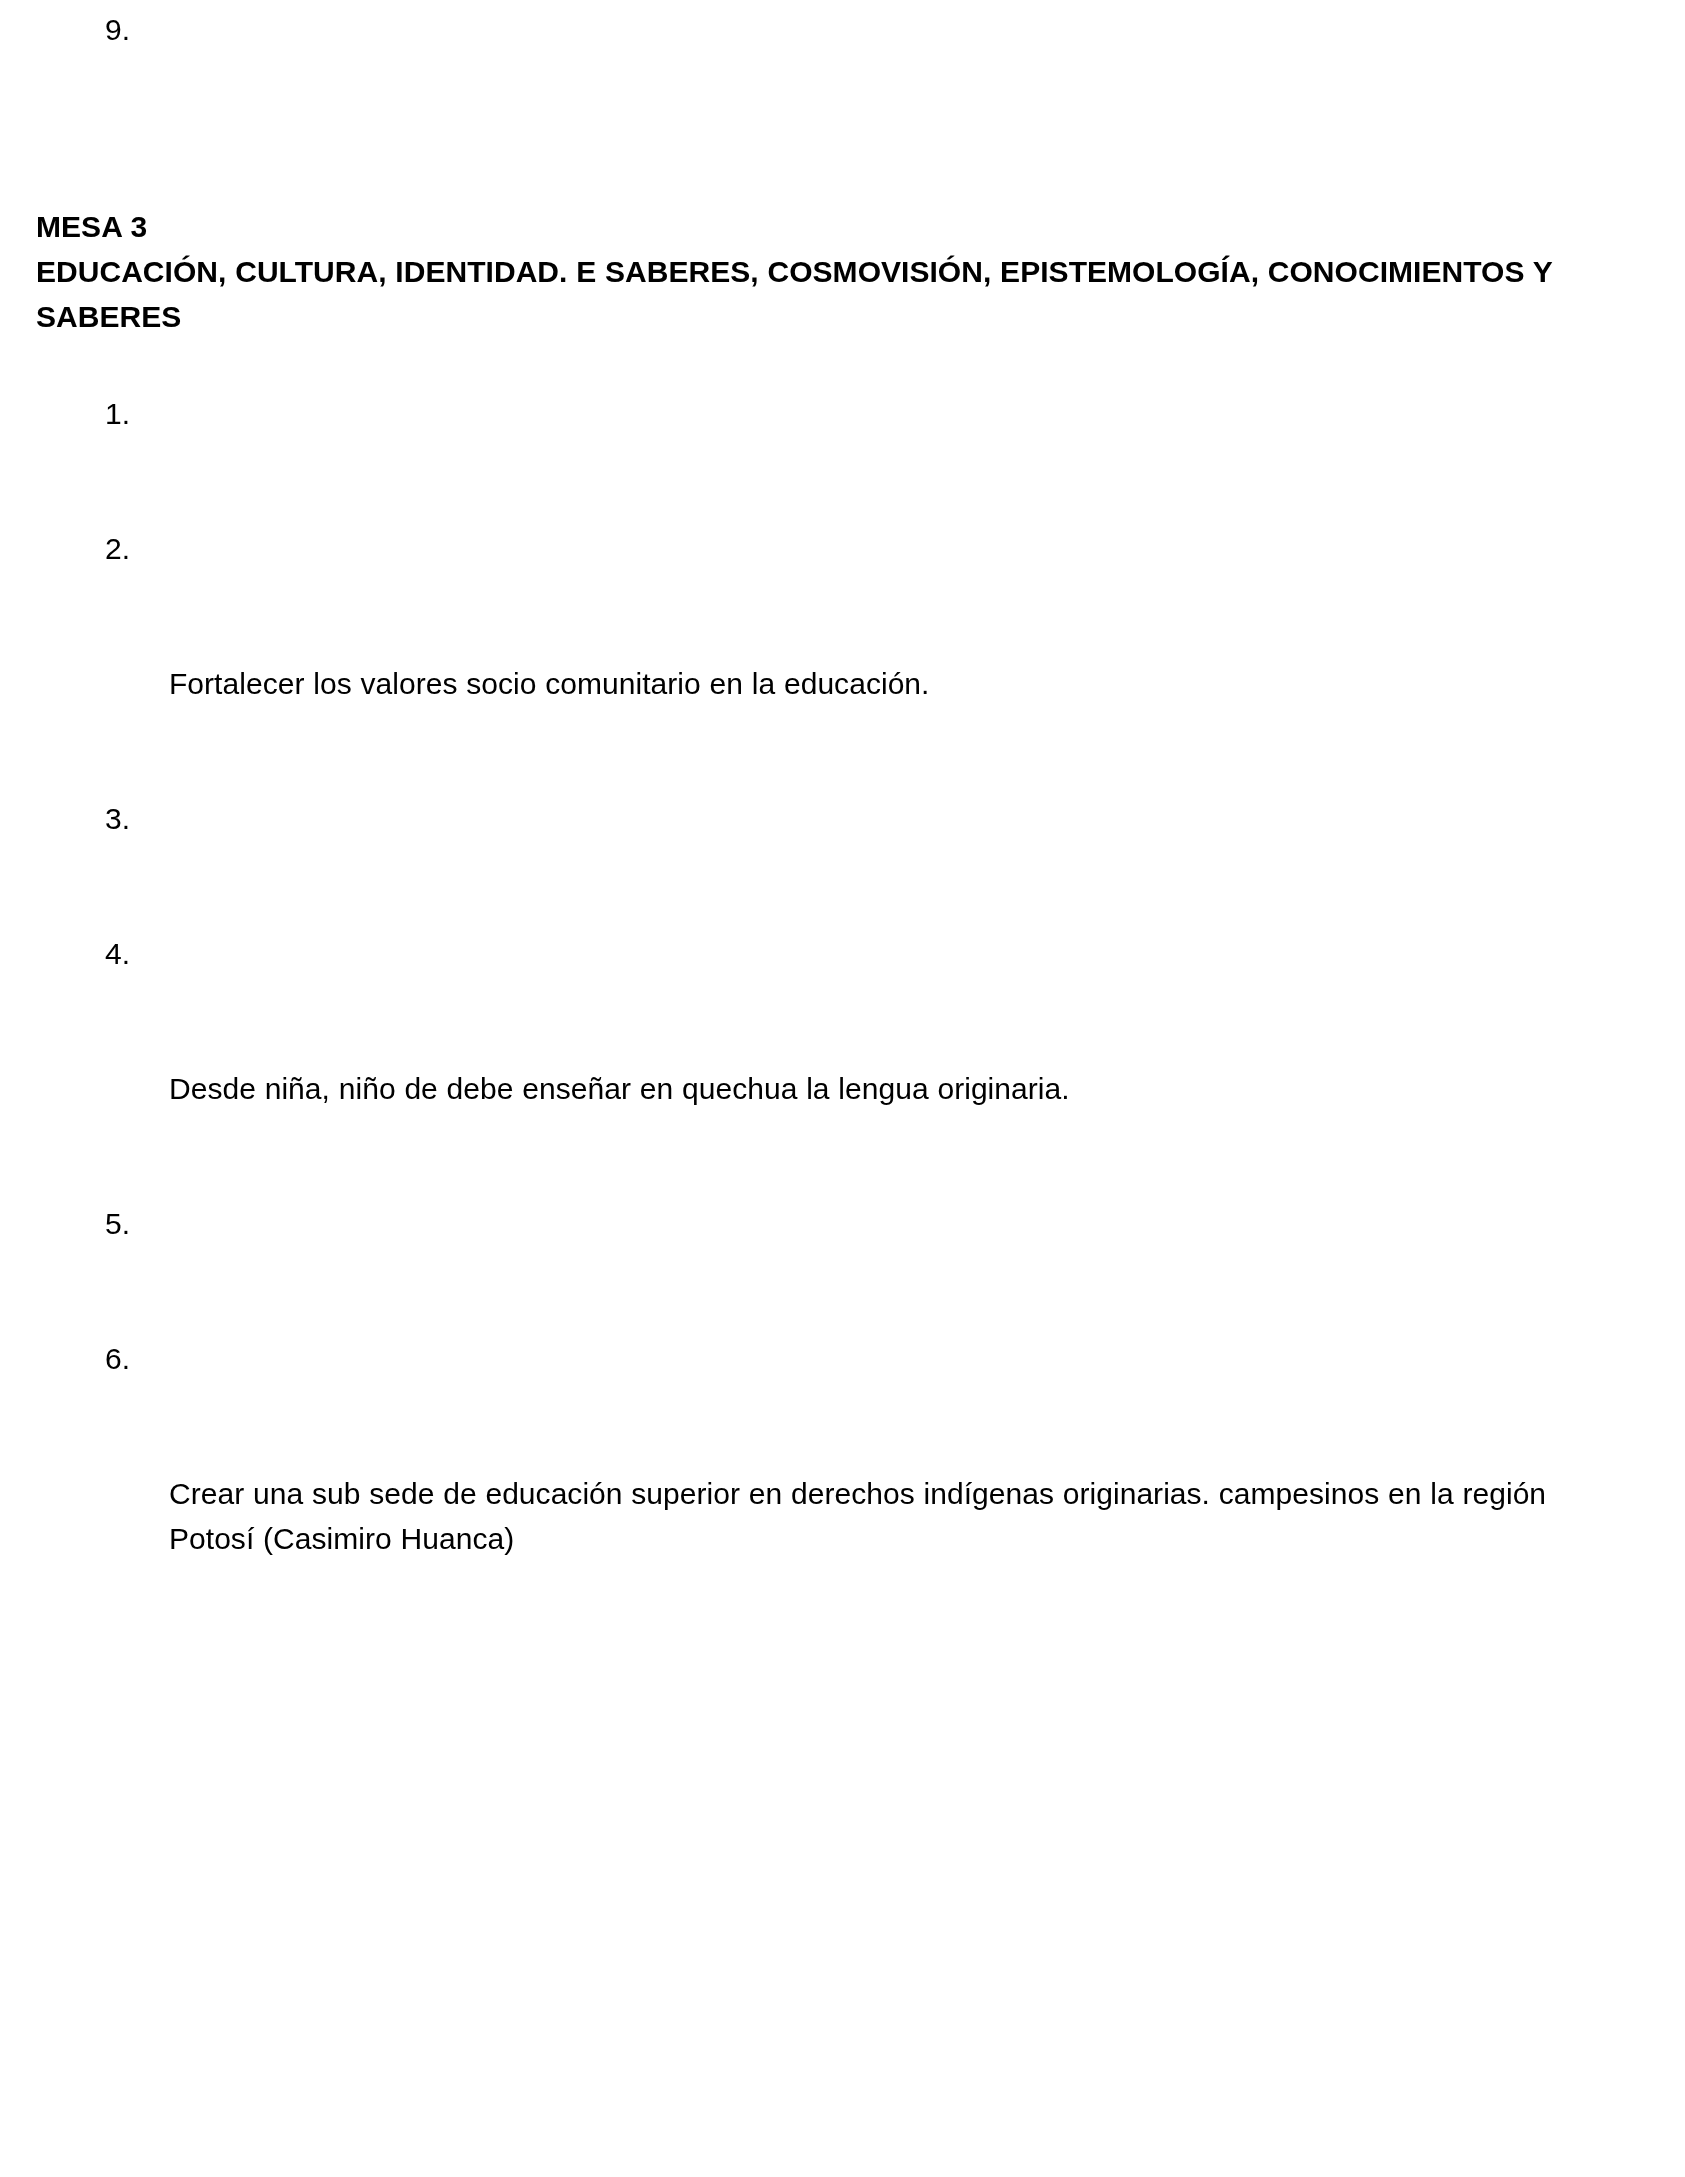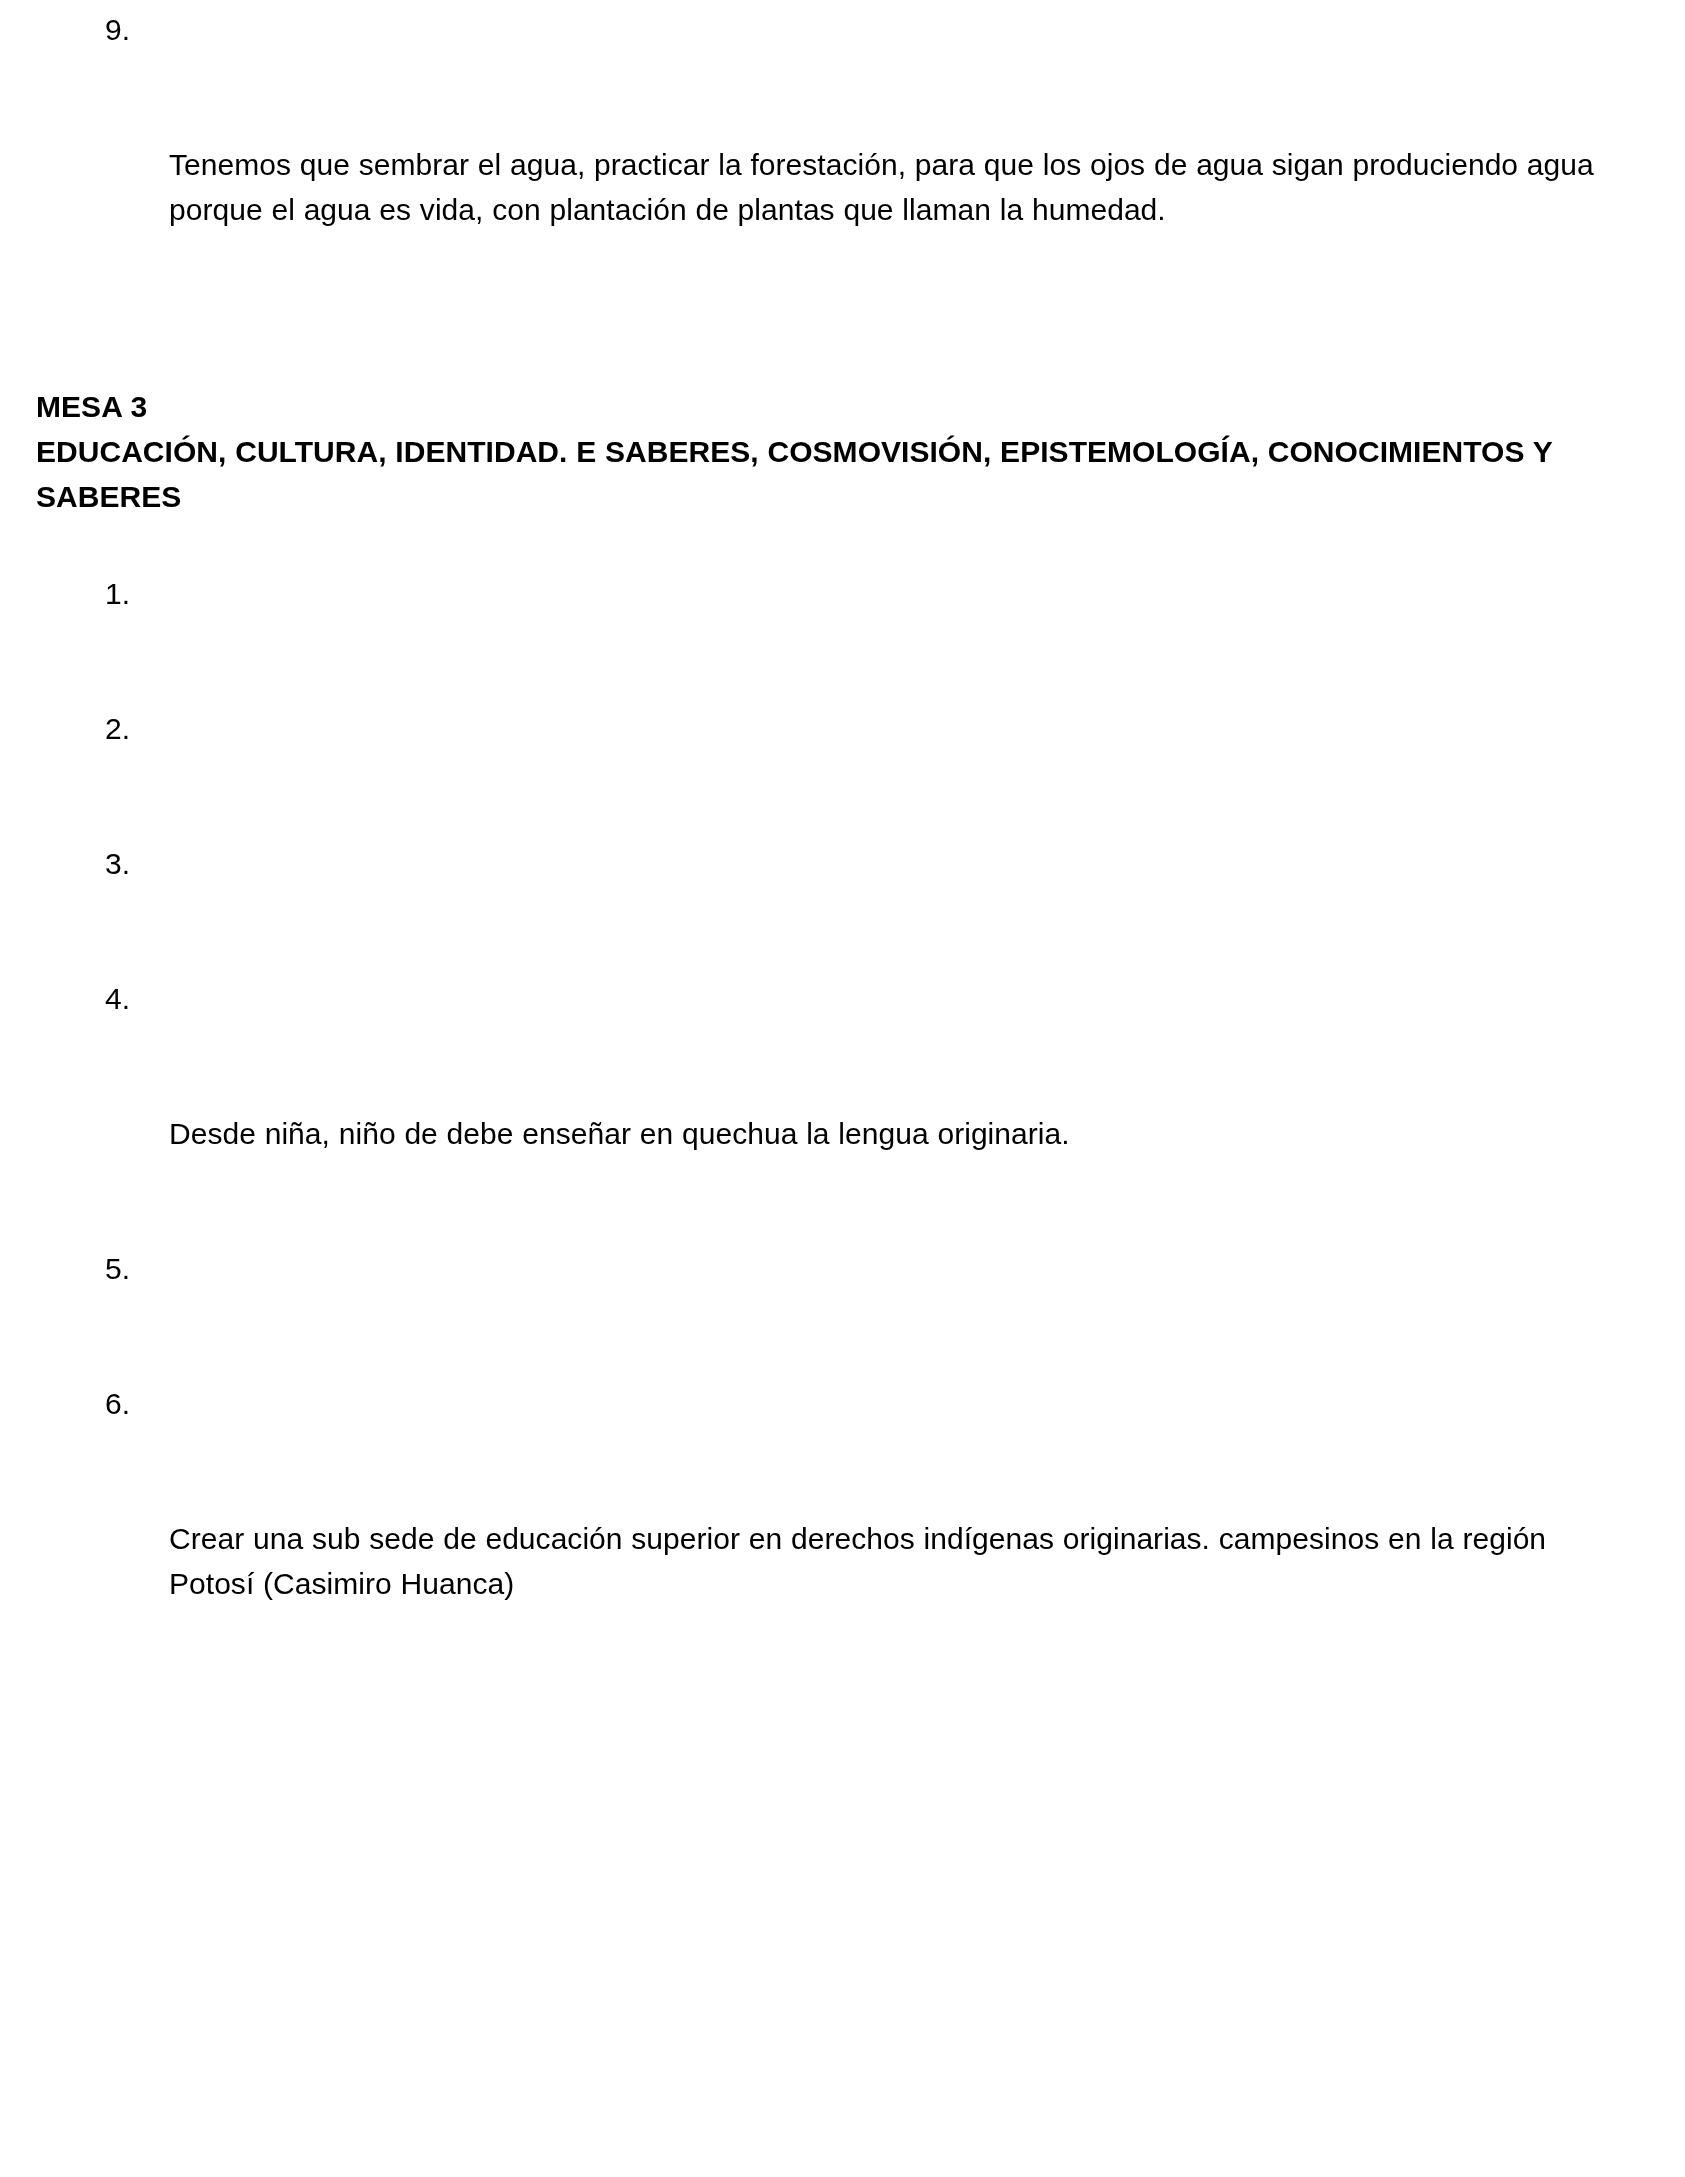--- a/index.html
+++ b/index.html
@@ -92,40 +92,40 @@
 </head>
 <body>
 
 <div class="page">
   <div class="content">
 
     <div class="block-continuation">
       <ol class="list">
         <li>
           <span class="num">9.</span>
-          <span class="txt">Tenemos que sembrar el agua, practicar la forestación, para que los ojos de agua sigan produciendo agua porque el agua es vida, con plantación de plantas que llaman la humedad.</span>
         </li>
       </ol>
     </div>
 
     <div class="spacer-xl"></div>
 
     <div class="heading-block">
       <div class="heading">MESA 3</div>
       <div class="heading">EDUCACIÓN, CULTURA, IDENTIDAD. E SABERES, COSMOVISIÓN, EPISTEMOLOGÍA, CONOCIMIENTOS Y SABERES</div>
     </div>
 
     <div class="spacer-lg"></div>
 
     <ol class="list list-mesa3">
       <li>
         <span class="num">1.</span>
       </li>
       <li>
         <span class="num">2.</span>
+        <span class="txt">Fortalecer los valores socio comunitario en la educación.</span>
       </li>
       <li>
         <span class="num">3.</span>
       </li>
       <li>
         <span class="num">4.</span>
         <span class="txt">Desde niña, niño de debe enseñar en quechua la lengua originaria.</span>
       </li>
       <li>
         <span class="num">5.</span>

